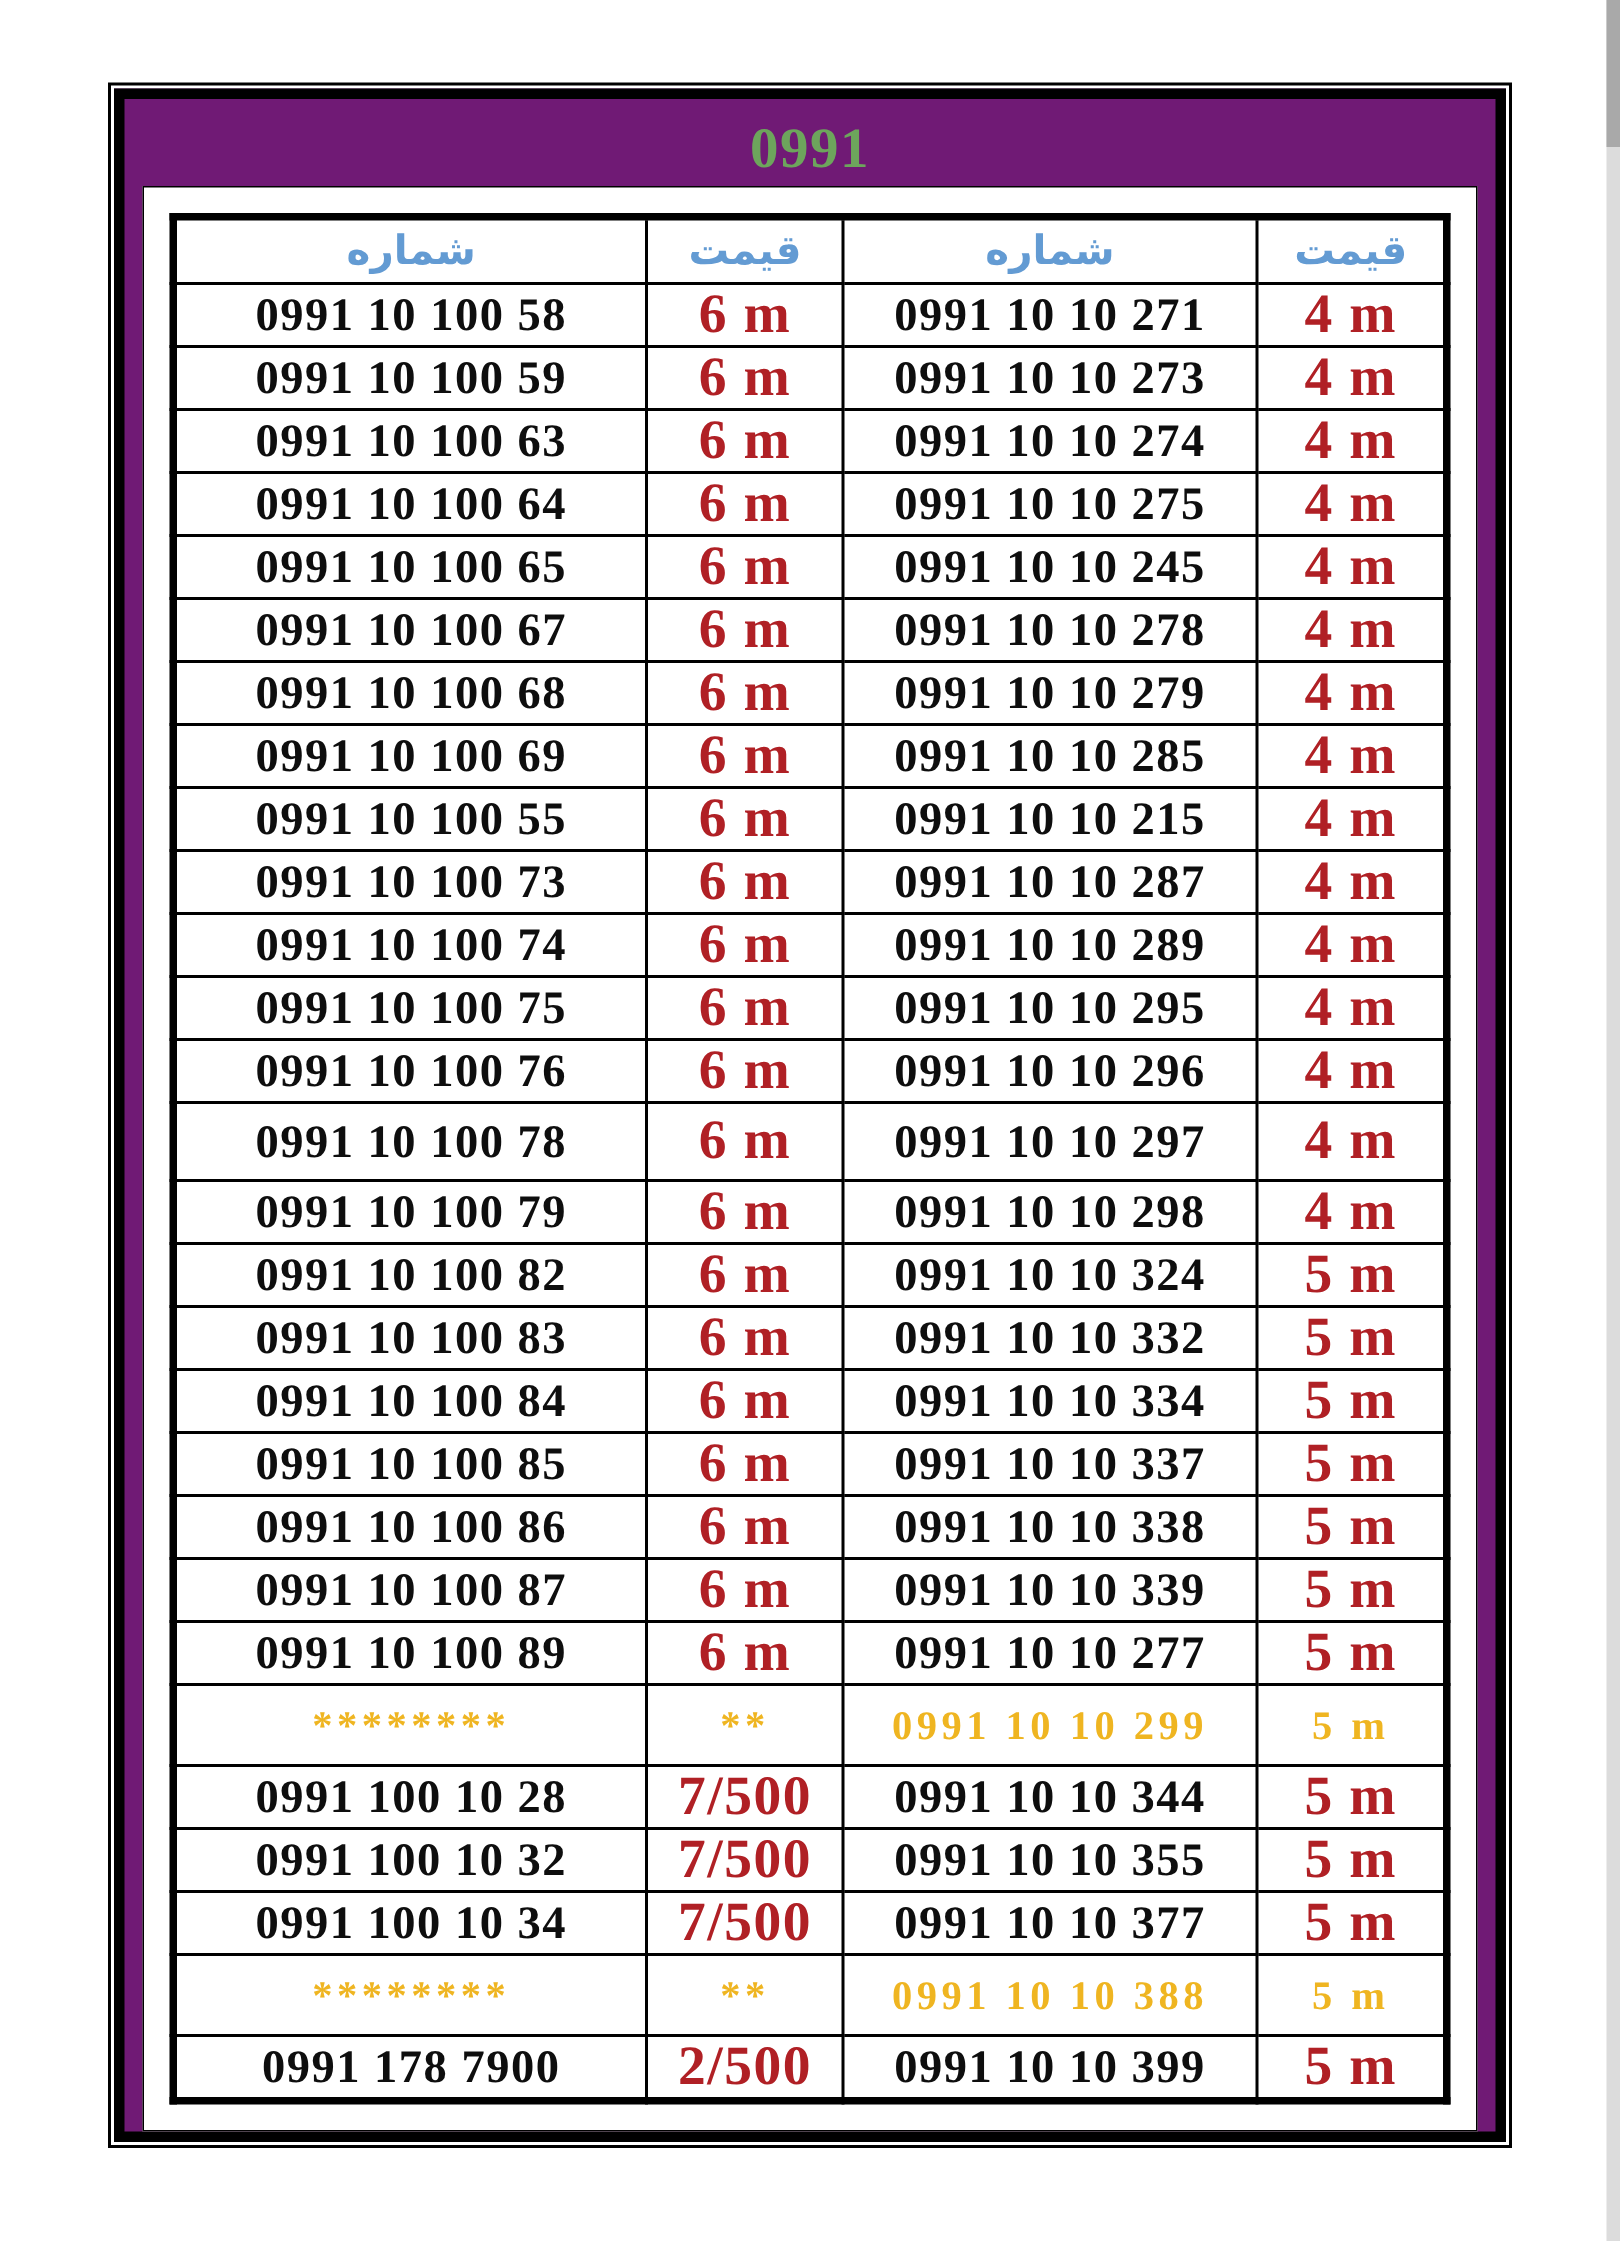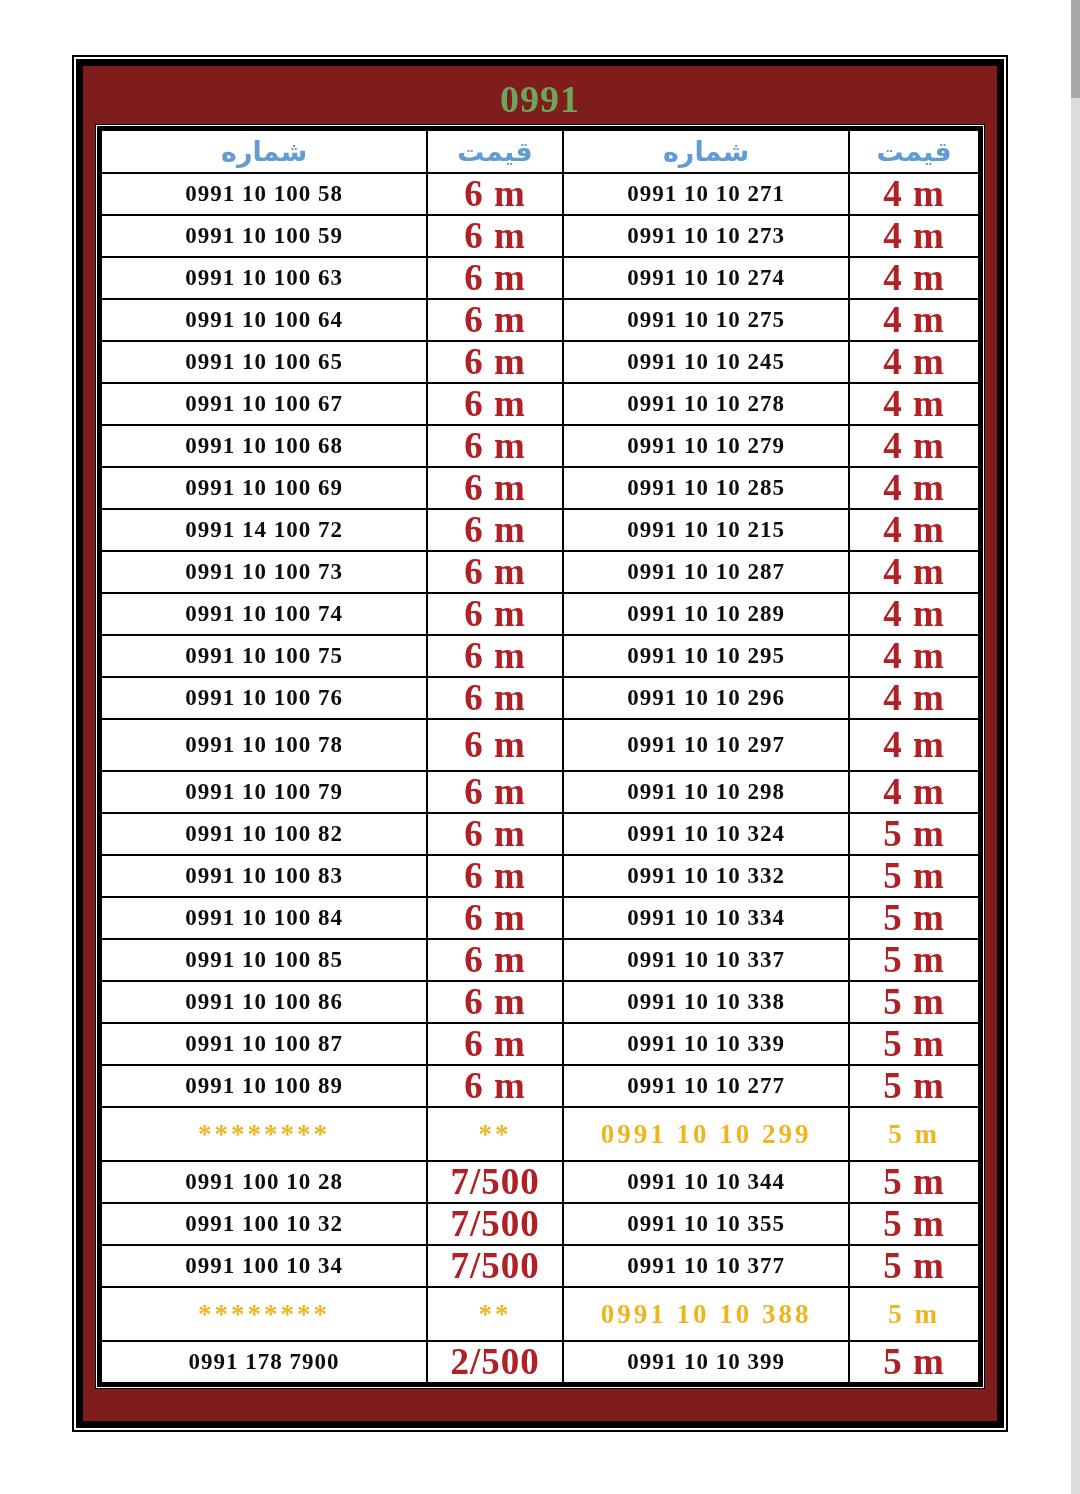--- a/index.html
+++ b/index.html
@@ -25,41 +25,41 @@
 
   
   .outer-frame {
     position:absolute; left:72px; top:55px;
     width:936px; height:1377px;
     border:2px solid #000;
   }
   .inner-frame {
     position:absolute; left:2px; top:2px; right:2px; bottom:2px;
     border:7px solid #000;
-    background:#7f1d1d;
+    background:#701a75;
   }
 
   
   .doc-title {
     margin-top:12px;
     height:42px;
     line-height:42px;
     text-align:center;
     font-size:38px;
     font-weight:bold;
     color:#6da55c;
     letter-spacing:1px;
   }
 
   
   .table-outline {          
     width:890px;
     margin:4px auto 0 auto;
     border:1px solid #000;
-    padding:1px;
+    padding:17px;
     background:#fff;
   }
   table.price-table {
     width:100%;
     border-collapse:collapse;
     border:5px solid #000;
     table-layout:fixed;
   }
   col.c-num1  { width:37.2%; }
   col.c-price1{ width:15.4%; }
@@ -77,21 +77,21 @@
     height:44px;
     font-family:"DejaVu Sans","Liberation Sans",sans-serif;
     font-size:27px;
     font-weight:bold;
     color:#639bd3;
   }
   .price-table td { height:40px; line-height:40px; }
 
   td.num {
     color:#0e0e0e;
-    font-size:23px;
+    font-size:31px;
     font-weight:bold;
     letter-spacing:1px;
   }
   td.price {
     color:#b02025;
     font-size:37px;
     font-weight:bold;
     letter-spacing:1px;
   }
 
@@ -186,21 +186,21 @@
             </tr>
 
             <tr>
               <td class="num">0991 10 100 69</td>
               <td class="price">6 m</td>
               <td class="num">0991 10 10 285</td>
               <td class="price">4 m</td>
             </tr>
 
             <tr>
-              <td class="num">0991 14 100 72</td>
+              <td class="num">0991 10 100 55</td>
               <td class="price">6 m</td>
               <td class="num">0991 10 10 215</td>
               <td class="price">4 m</td>
             </tr>
 
             <tr>
               <td class="num">0991 10 100 73</td>
               <td class="price">6 m</td>
               <td class="num">0991 10 10 287</td>
               <td class="price">4 m</td>

